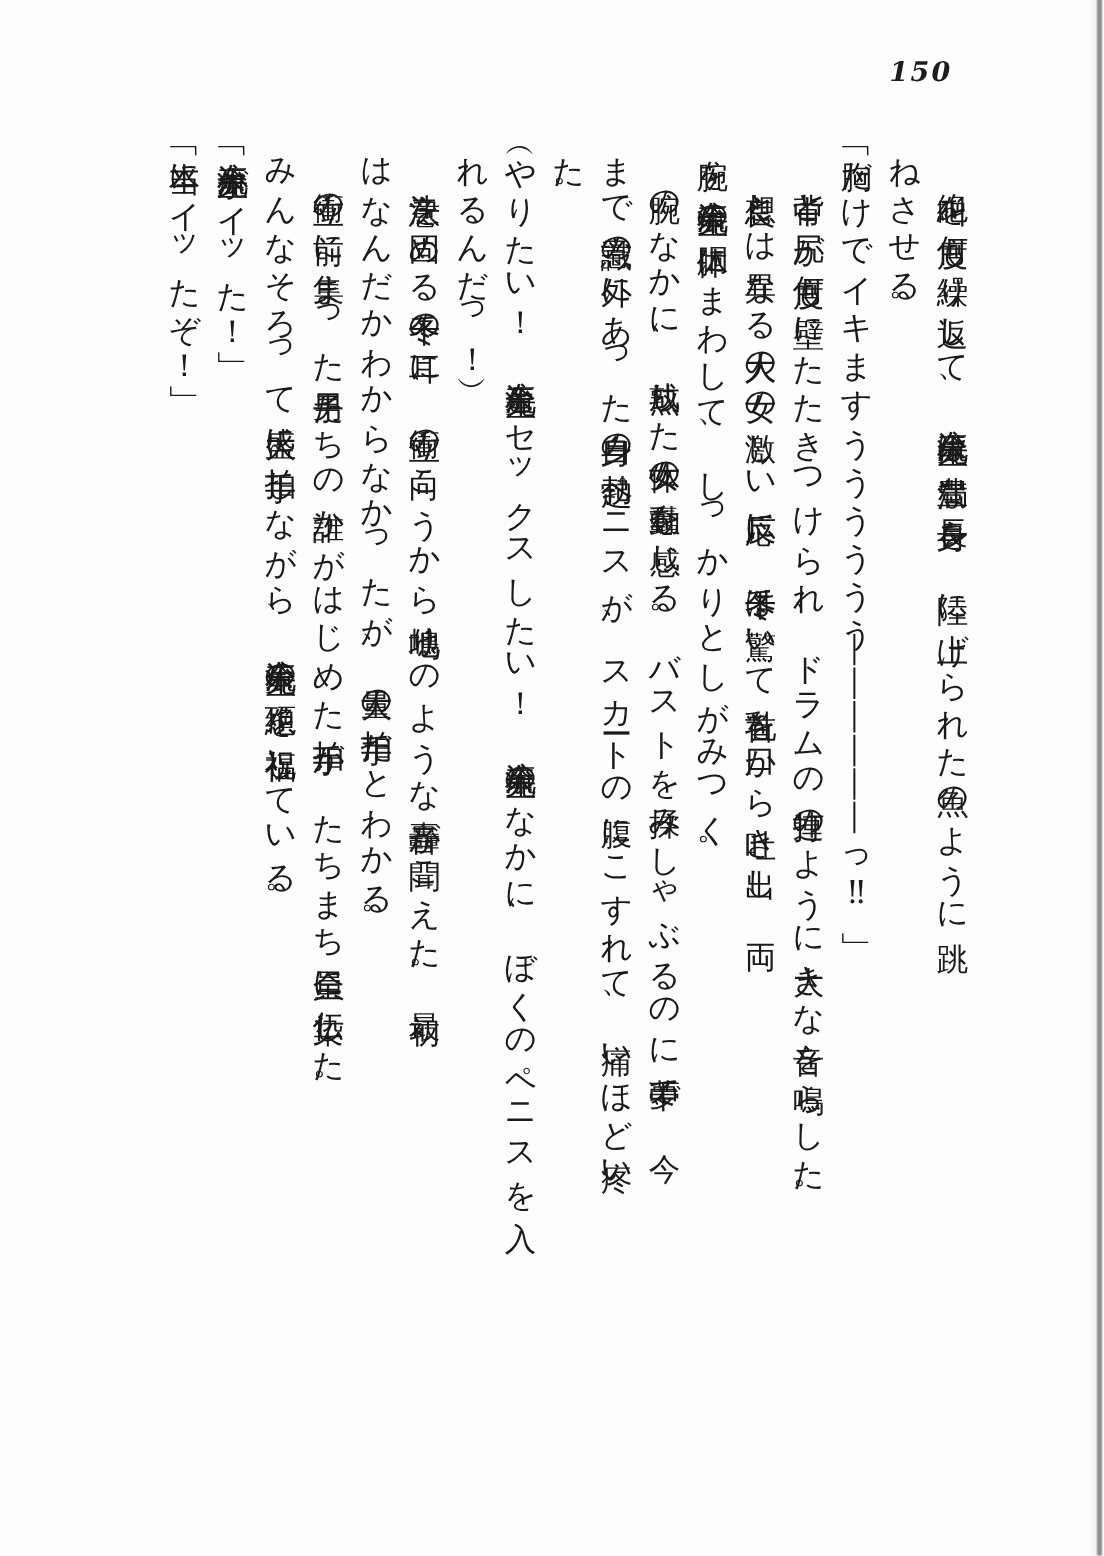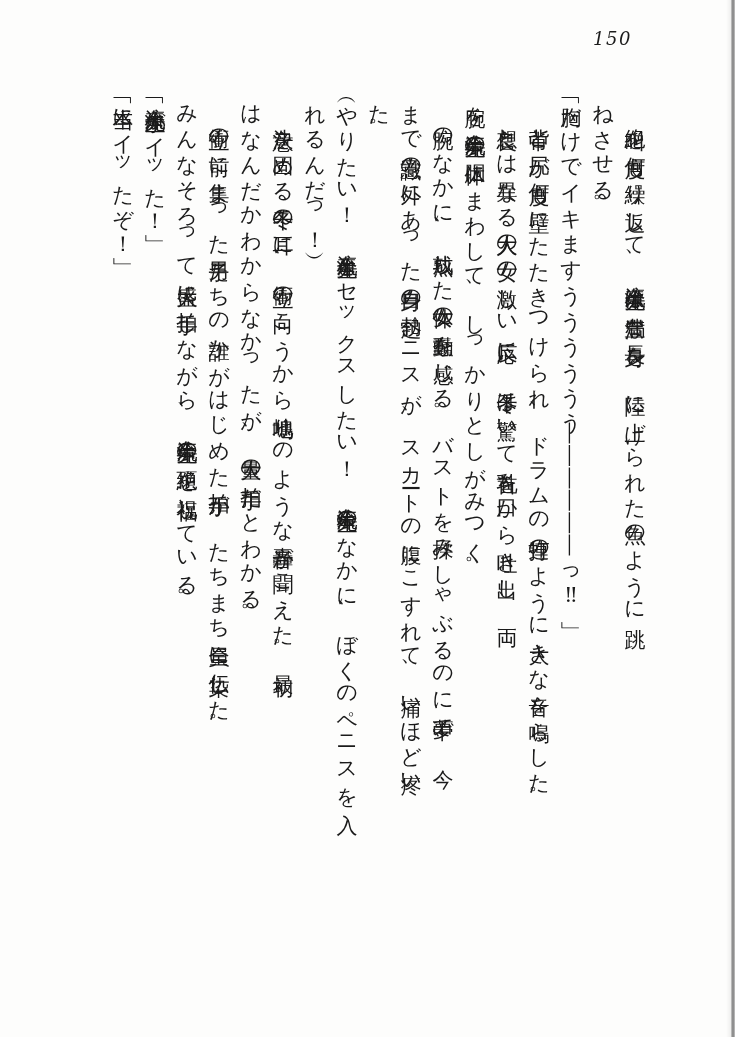--- a/index.html
+++ b/index.html
@@ -14,26 +14,27 @@
   body {
     width: 736px;
     height: 1037px;
     position: relative;
     overflow: hidden;
     background: var(--bg);
     font-family: "DejaVu Serif", "Liberation Serif", serif;
   }
   .page-number {
     position: absolute;
-    top: 28px;
+    top: 38px;
     left: 593px;
     font-size: 18px;
     font-style: italic;
     letter-spacing: 1.5px;
     color: #1c1c1c;
+    font-weight: bold;
   }
   .text-block {
     position: absolute;
     top: 90px;
     right: 85px;
     writing-mode: vertical-rl;
     text-orientation: mixed;
     font-size: 21px;
     line-height: 32px;
     letter-spacing: 1.4px;

